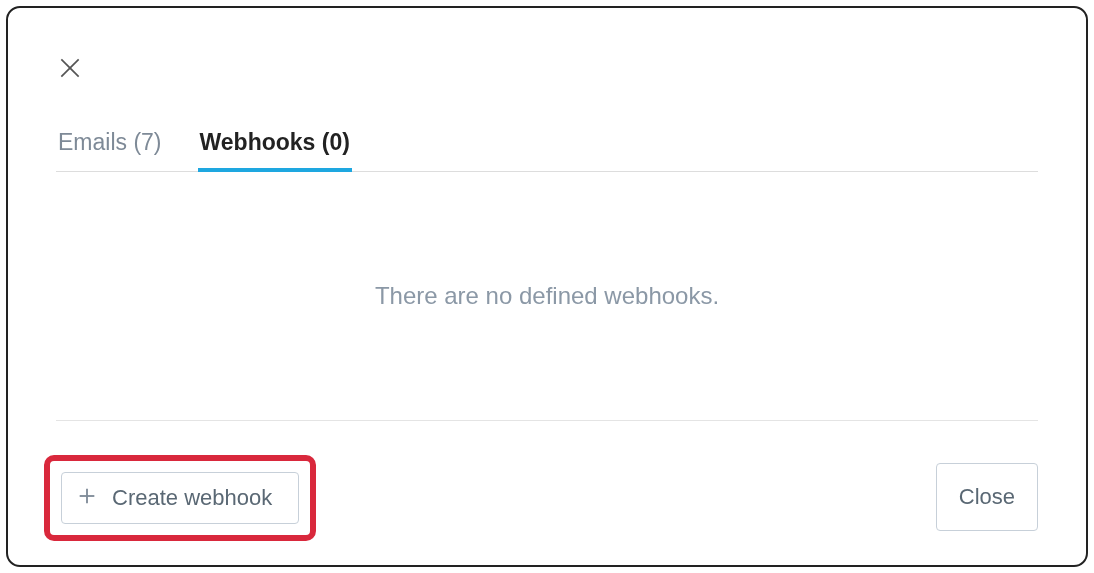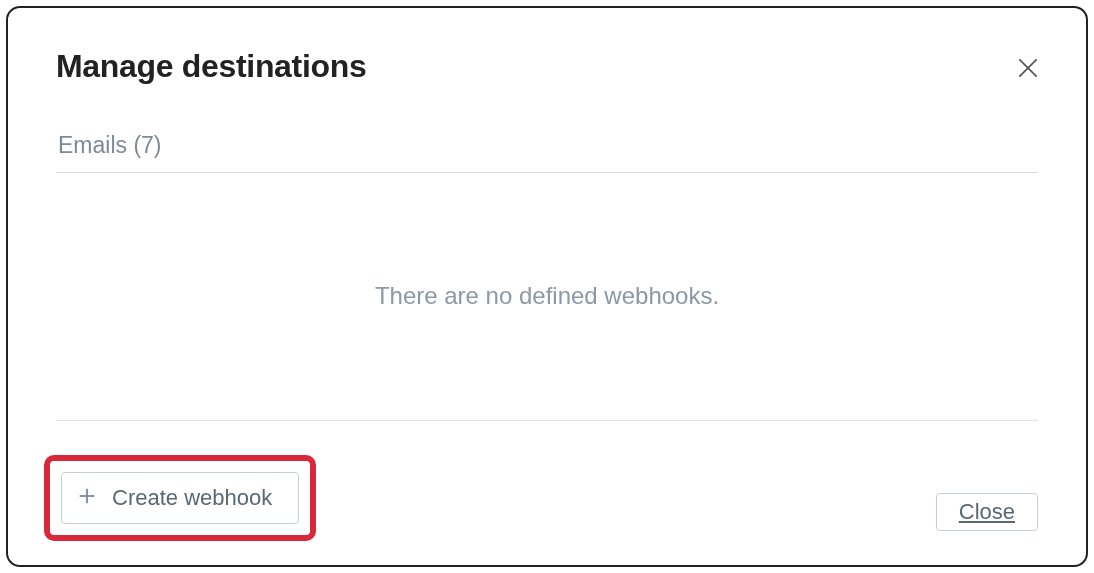--- a/index.html
+++ b/index.html
@@ -93,25 +93,24 @@
       align-items: flex-end;
       padding-top: 34px;
     }
     .btn {
       border: 1px solid #c7d0d9;
       border-radius: 4px;
       background: #fff;
       font-size: 22px;
       color: #5a6874;
       cursor: pointer;
-      padding: 5px 22px;
+      padding: 20px 22px;
       display: inline-flex;
       align-items: center;
       gap: 10px;
-      text-decoration: underline;
     }
     .create-outer {
       border: 6px solid #d9283c;
       border-radius: 10px;
       padding: 11px;
       display: inline-block;
       margin-left: -12px;
       margin-bottom: -10px;
     }
     .create-btn {
@@ -138,31 +137,31 @@
       stroke-width: 2;
       width: 22px;
       height: 22px;
     }
   </style>
 </head>
 <body>
 
 <div class="modal">
   <div class="header">
-    <h1 class="title">Manage destinations</h1>
     <div class="close-icon">
       <svg viewBox="0 0 24 24" fill="none">
         <line x1="4" y1="4" x2="20" y2="20"></line>
         <line x1="20" y1="4" x2="4" y2="20"></line>
       </svg>
     </div>
   </div>
 
   <div class="tabs">
     <div class="tab">Emails (7)</div>
+    <div class="tab active">Webhooks (0)</div>
   </div>
 
   <div class="content">
     <div>There are no defined webhooks.</div>
   </div>
 
   <div class="footer">
     <div class="create-outer">
       <button class="create-btn">
         <span class="plus-icon">

